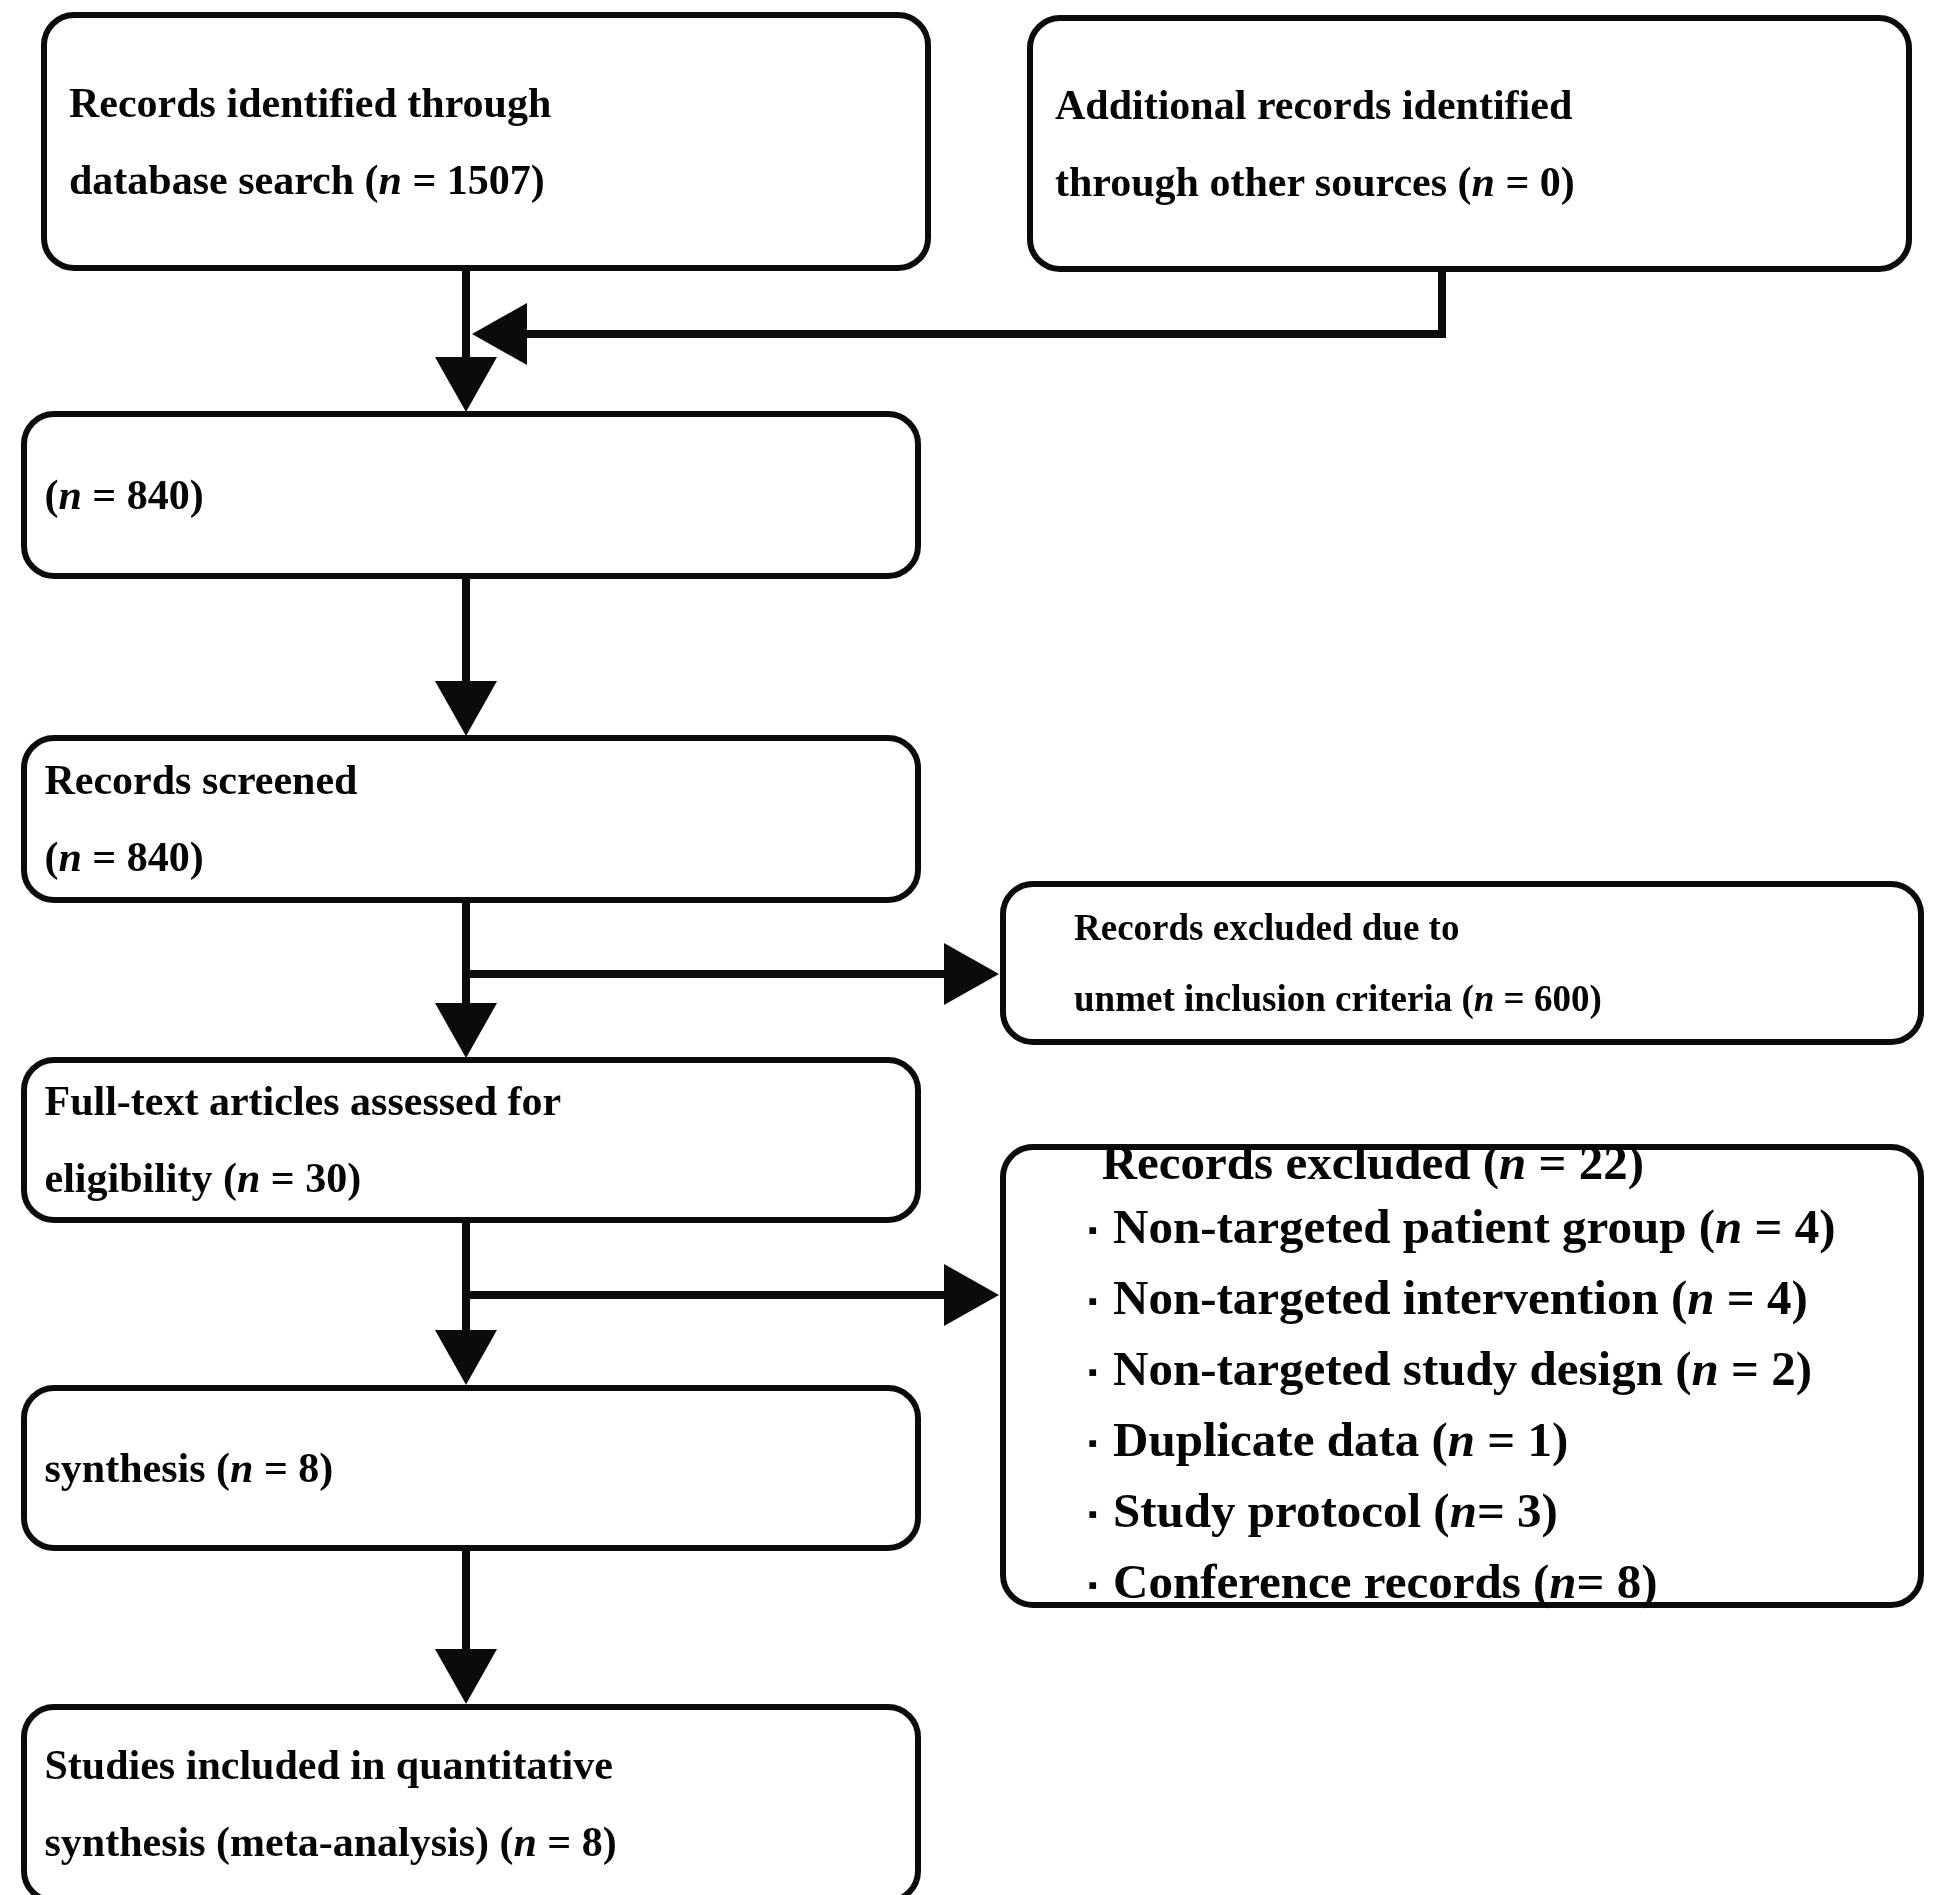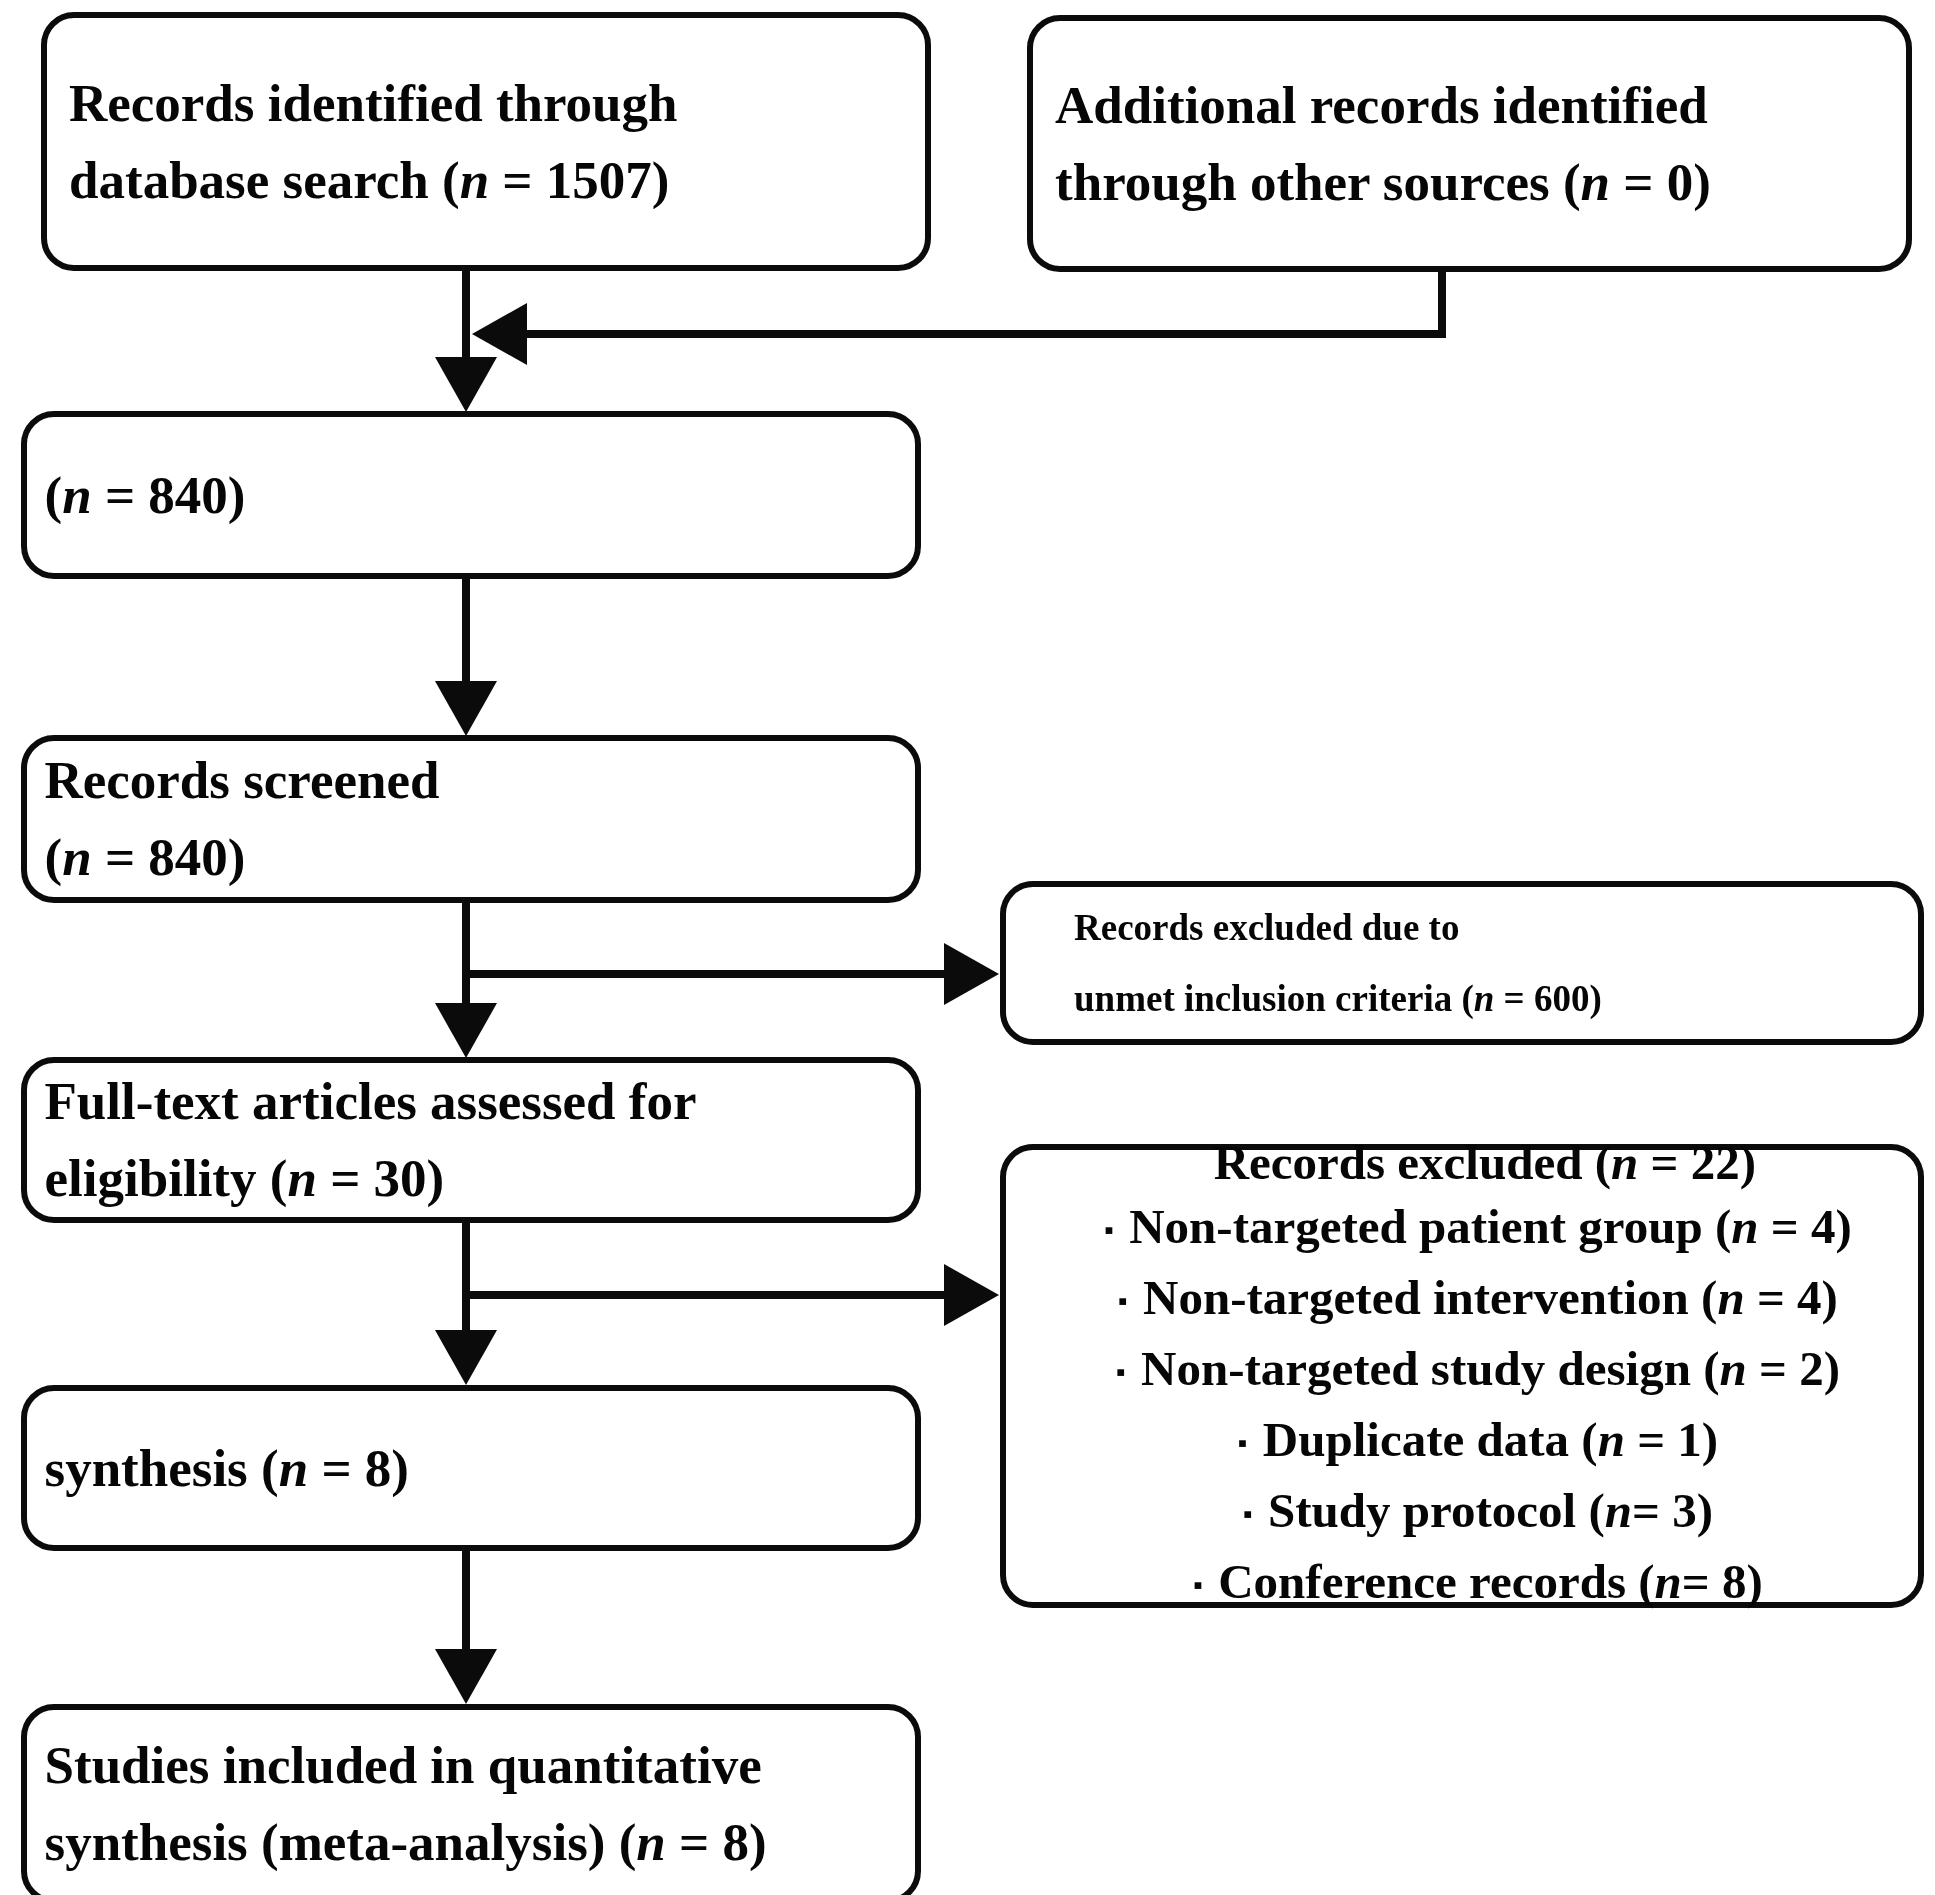--- a/index.html
+++ b/index.html
@@ -17,21 +17,21 @@
     position: absolute;
     box-sizing: border-box;
     border: 6.8px solid #0b0b0b;
     border-radius: 33px;
     background: #ffffff;
     display: flex;
     flex-direction: column;
     justify-content: center;
   }
   .box .line {
-    font-size: 53px;
+    font-size: 42px;
     line-height: 77px;
     white-space: nowrap;
   }
   .rightbox .line {
     font-size: 37px;
     line-height: 71px;
   }
   .listbox .line {
     font-size: 49px;
     line-height: 64px;
@@ -106,21 +106,21 @@
   <div class="box rightbox" style="left:1000px; top:881px; width:924px; height:164px; padding-left:68px;">
     <div class="line"><span>Records excluded due to</span><i class="nvar"></i><span></span></div>
     <div class="line"><span>unmet inclusion criteria (</span><i class="nvar">n</i><span> = 600)</span></div>
   </div>
 
   <div class="box" style="left:20.5px; top:1057px; width:900px; height:166px; padding-left:18px;justify-content:center;">
     <div class="line"><span>Full-text articles assessed for</span><i class="nvar"></i><span></span></div>
     <div class="line"><span>eligibility (</span><i class="nvar">n</i><span> = 30)</span></div>
   </div>
 
-  <div class="box listbox" style="left:1000px; top:1144px; width:924px; height:464px; padding-left:32px;align-items:center;">
+  <div class="box listbox" style="left:1000px; top:1144px; width:924px; height:464px; padding-left:82px;">
     <div class="line header-indent"><span>Records excluded (</span><i class="nvar">n</i><span> = 22)</span></div>
 
     <div class="line bullet-row">
         <span class="bullet">▪</span>
         <span><span>Non-targeted patient group (</span><i class="nvar">n</i><span> = 4)</span></span>
       </div>
 
     <div class="line bullet-row">
         <span class="bullet">▪</span>
         <span><span>Non-targeted intervention (</span><i class="nvar">n</i><span> = 4)</span></span>

